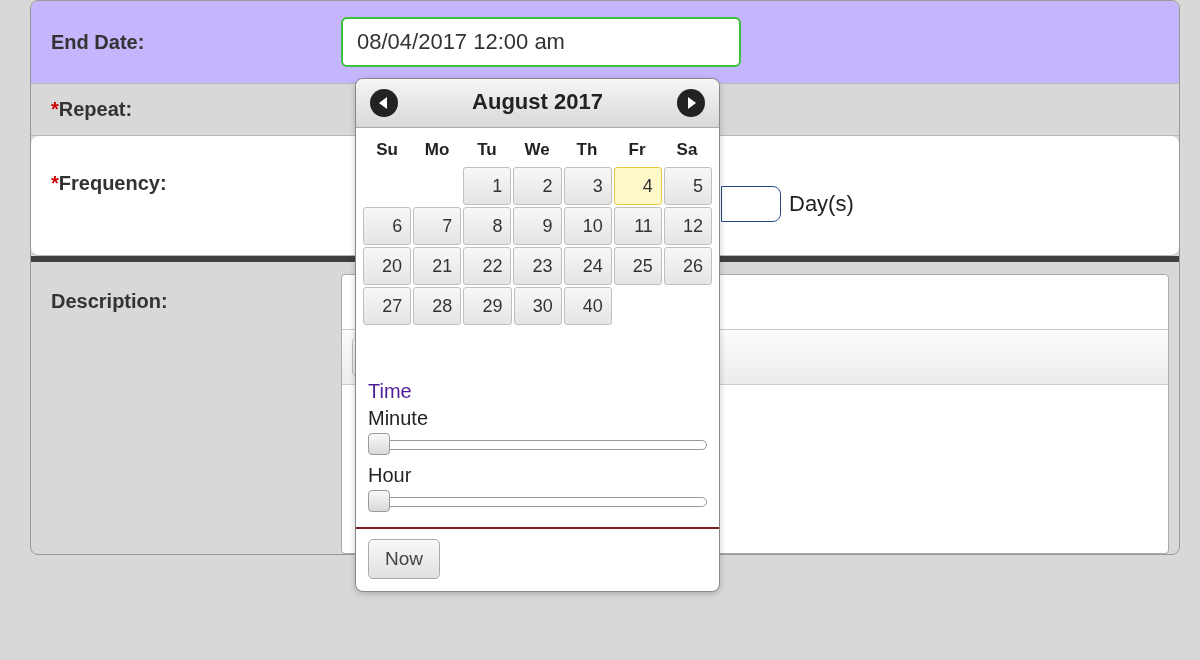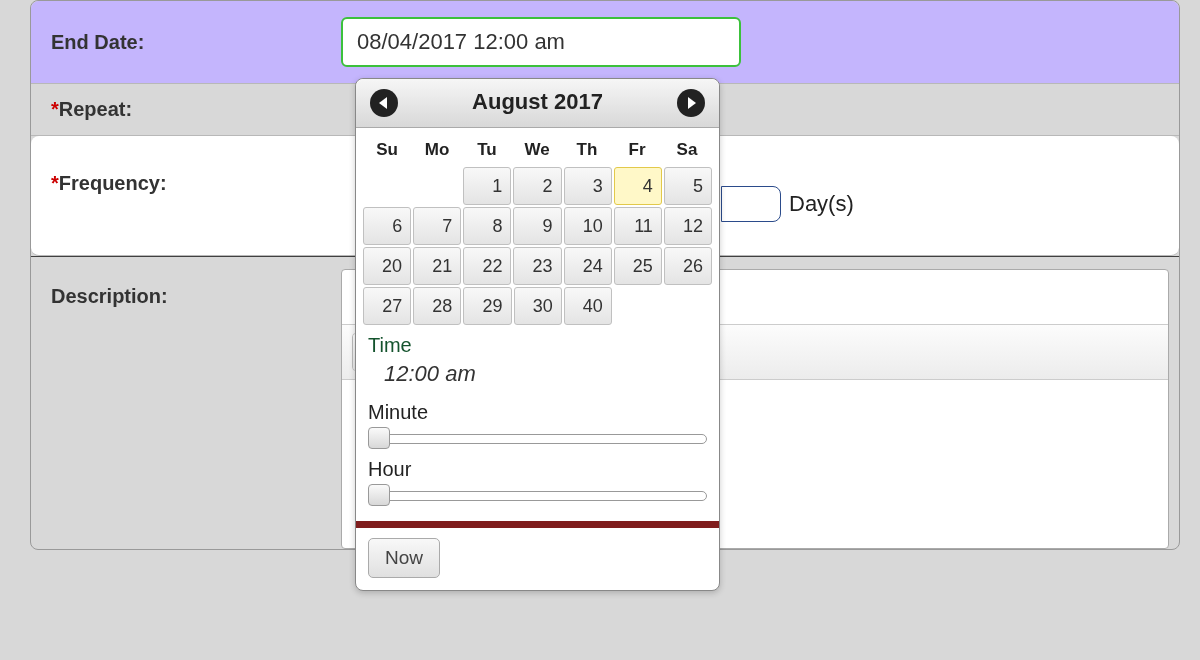--- a/index.html
+++ b/index.html
@@ -45,30 +45,30 @@
     .dp-nav.next span { border-left: 8px solid #fff; margin-left: 2px; }
 
     .dp-grid { padding: 6px 6px 2px 6px; }
     .dp-row { display: flex; }
     .dp-dow { width: 50px; text-align: center; font-weight: bold; font-size: 17px; padding: 6px 0; color: #222; }
     .dp-cell { width: 50px; height: 38px; display: flex; align-items: center; justify-content: flex-end; padding-right: 8px; font-size: 18px; color: #333; background: linear-gradient(#f8f8f8,#e4e4e4); border: 1px solid #c0c0c0; margin: 1px; border-radius: 3px; cursor: pointer; }
     .dp-cell.empty { background: transparent; border: none; cursor: default; }
     .dp-cell.today { background: #fff8c8; border: 1px solid #e2c94a; }
 
     .dp-time-section { padding: 6px 12px 2px; font-size: 20px; }
-    .dp-time-label { color: #14532d; }
+    .dp-time-label { color: #4c1d95; margin-top: 46px; }
     .dp-time-value { font-style: italic; font-size: 22px; padding: 4px 0 10px 16px; color: #333; }
 
     .dp-slider-section { padding: 2px 12px 6px; }
     .dp-slider-label { font-size: 20px; color: #222; margin-bottom: 2px; }
     .dp-slider { position: relative; height: 24px; }
     .dp-slider-track { position: absolute; left: 8px; right: 0; top: 8px; height: 10px; background: #fff; border: 1px solid #999; border-radius: 5px; }
     .dp-slider-handle { position: absolute; left: 0; top: 1px; width: 22px; height: 22px; background: linear-gradient(#fafafa,#d8d8d8); border: 1px solid #999; border-radius: 4px; cursor: pointer; }
 
-    .dp-footer { display: flex; justify-content: space-between; padding: 10px 12px 12px; border-top: 7px solid #7f1d1d; margin-top: 8px; }
+    .dp-footer { display: flex; justify-content: space-between; padding: 10px 12px 12px; border-top: 2px solid #7f1d1d; margin-top: 8px; }
     .dp-btn { padding: 8px 16px; font-size: 19px; border: 1px solid #aaa; border-radius: 5px; background: linear-gradient(#f8f8f8,#e0e0e0); cursor: pointer; color: #444; }
     .dp-btn.primary { font-weight: bold; color: #222; }
 
     
     .row-enddate { display: flex; align-items: center; background: #c4b5fd; border-radius: 8px 8px 0 0; padding: 6px 0; }
     .row-enddate .form-label { background: transparent; }
     .row-repeat { background: #d8d8d8; }
   </style>
 </head>
 <body>
@@ -88,21 +88,21 @@
   </div>
 
   <div class="form-row row-freq">
     <div class="form-label"><span class="required">*</span><span>Frequency:</span></div>
     <div class="form-control" style="padding-top:26px; padding-left:380px; display:flex; align-items:center;">
       <input class="freq-input" style="">
       <span class="freq-label">Day(s)</span>
     </div>
   </div>
 
-  <div class="desc-row form-row no-border" style="border-top:1px solid #404040;">
+  <div class="desc-row form-row no-border" style="border-top:6px solid #404040;">
     <div class="form-label">Description:</div>
     <div class="form-control" style="padding:12px 10px 0 380px;">
       <div class="editor-area" style="margin-left:-380px; margin-right:0;">
         <div class="editor-menubar">
           <span class="menu-item">
               <span>View</span>
               <span class="caret-down"></span>
             </span>
           <span class="menu-item">
               <span>Format</span>
@@ -207,21 +207,20 @@
         <div class="dp-cell">28</div>
         <div class="dp-cell">29</div>
         <div class="dp-cell">30</div>
         <div class="dp-cell">40</div>
         <div class="dp-cell empty"></div>
         <div class="dp-cell empty"></div>
       </div>
     </div>
   <div class="dp-time-section">
     <div class="dp-time-label">Time</div>
-    <div class="dp-time-value">12:00 am</div>
   </div>
   <div class="dp-slider-section">
     <div class="dp-slider-label">Minute</div>
     <div class="dp-slider">
       <div class="dp-slider-track"></div>
       <div class="dp-slider-handle"></div>
     </div>
   </div>
   <div class="dp-slider-section">
     <div class="dp-slider-label">Hour</div>

